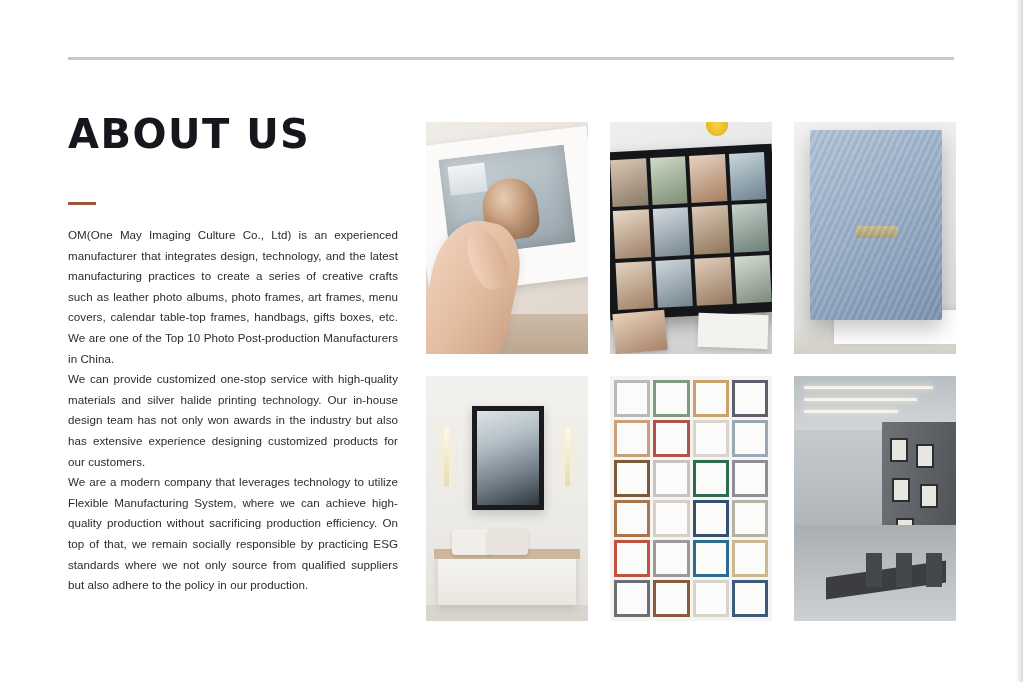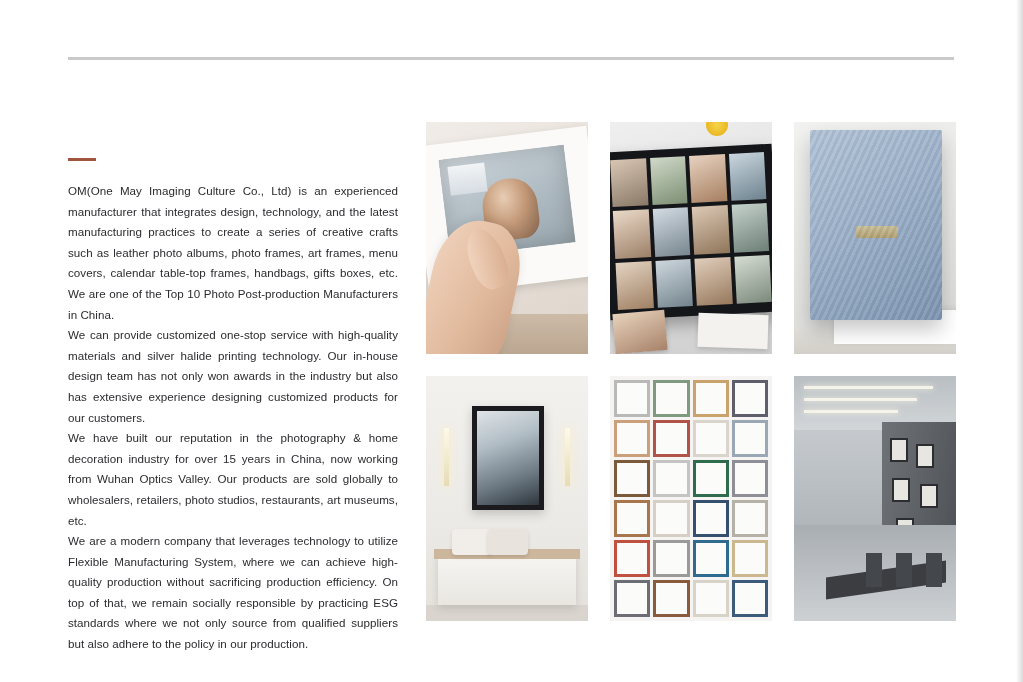--- a/index.html
+++ b/index.html
@@ -352,25 +352,25 @@
   }
 </style>
 </head>
 <body>
 
 <div class="page-edge"></div>
 
 <div class="top-rule"></div>
 
 <div class="left-col">
+  <h1 class="about-title">ABOUT US</h1>
   <div class="title-underline"></div>
   <div class="body-copy">
     <p>OM(One May Imaging Culture Co., Ltd) is an experienced manufacturer that integrates design, technology, and the latest manufacturing practices to create a series of creative crafts such as leather photo albums, photo frames, art frames, menu covers, calendar table-top frames, handbags, gifts boxes, etc. We are one of the Top 10 Photo Post-production Manufacturers in China.</p>
     <p>We can provide customized one-stop service with high-quality materials and silver halide printing technology. Our in-house design team has not only won awards in the industry but also has extensive experience designing customized products for our customers.</p>
-    <p>We have built our reputation in the photography &amp; home decoration industry for over 15 years in China, now working from Wuhan Optics Valley. Our products are sold globally to wholesalers, retailers, photo studios, restaurants, art museums, etc.</p>
     <p>We are a modern company that leverages technology to utilize Flexible Manufacturing System, where we can achieve high-quality production without sacrificing production efficiency. On top of that, we remain socially responsible by practicing ESG standards where we not only source from qualified suppliers but also adhere to the policy in our production.</p>
   </div>
 </div>
 
 <div class="grid">
 
   <div class="cell ph-book">
     <div class="page-white"></div>
     <div class="photo-inset"></div>
     <div class="table-edge"></div>

